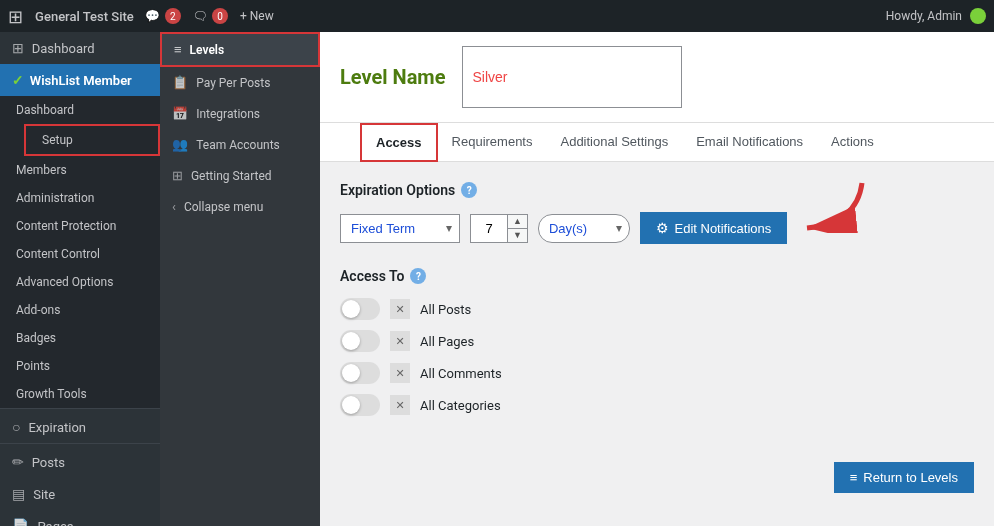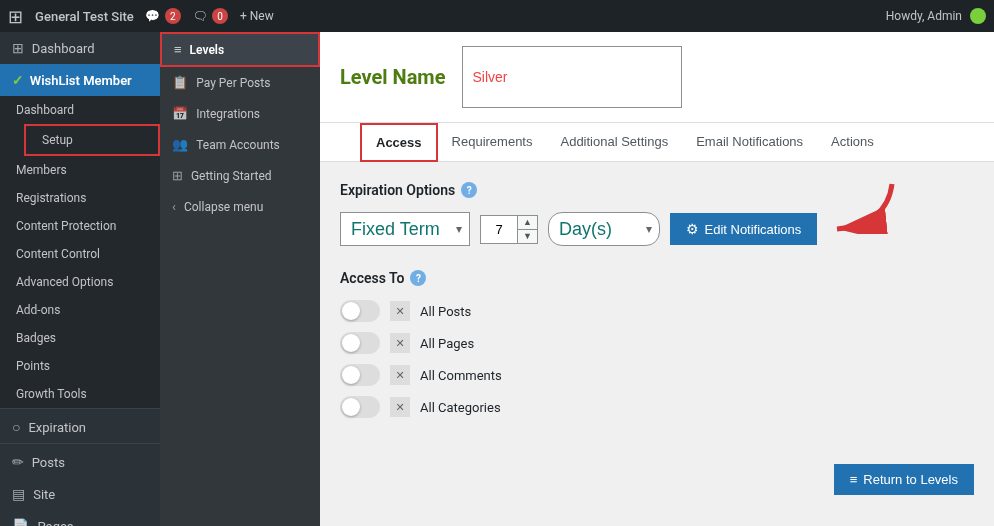--- a/index.html
+++ b/index.html
@@ -148,22 +148,22 @@
       color: #fff; font-size: 10px; display: inline-flex; align-items: center; justify-content: center;
       cursor: pointer; font-weight: bold;
     }
     .expiration-row {
       display: flex; align-items: center; gap: 10px;
       margin-bottom: 24px;
     }
     .select-input {
       border: 1px solid #8c8f94;
       padding: 6px 28px 6px 10px;
-      font-size: 18px;
-      color: #0f766e;
+      font-size: 13px;
+      color: #1d4ed8;
       background: #fff;
       appearance: none;
       position: relative;
       cursor: pointer;
       min-width: 120px;
     }
     .select-wrapper {
       position: relative;
       display: inline-block;
     }
@@ -305,21 +305,21 @@
       <div class="sidebar-item">
         <span>Dashboard</span>
       </div>
       <div class="sidebar-item highlighted-border" style="border:2px solid #d63638;">
         <span>Setup</span>
       </div>
       <div class="sidebar-item">
         <span>Members</span>
       </div>
       <div class="sidebar-item">
-        <span>Registrations</span>
+        <span>Administration</span>
       </div>
       <div class="sidebar-item">
         <span>Content Protection</span>
       </div>
       <div class="sidebar-item">
         <span>Content Control</span>
       </div>
       <div class="sidebar-item">
         <span>Advanced Options</span>
       </div>

